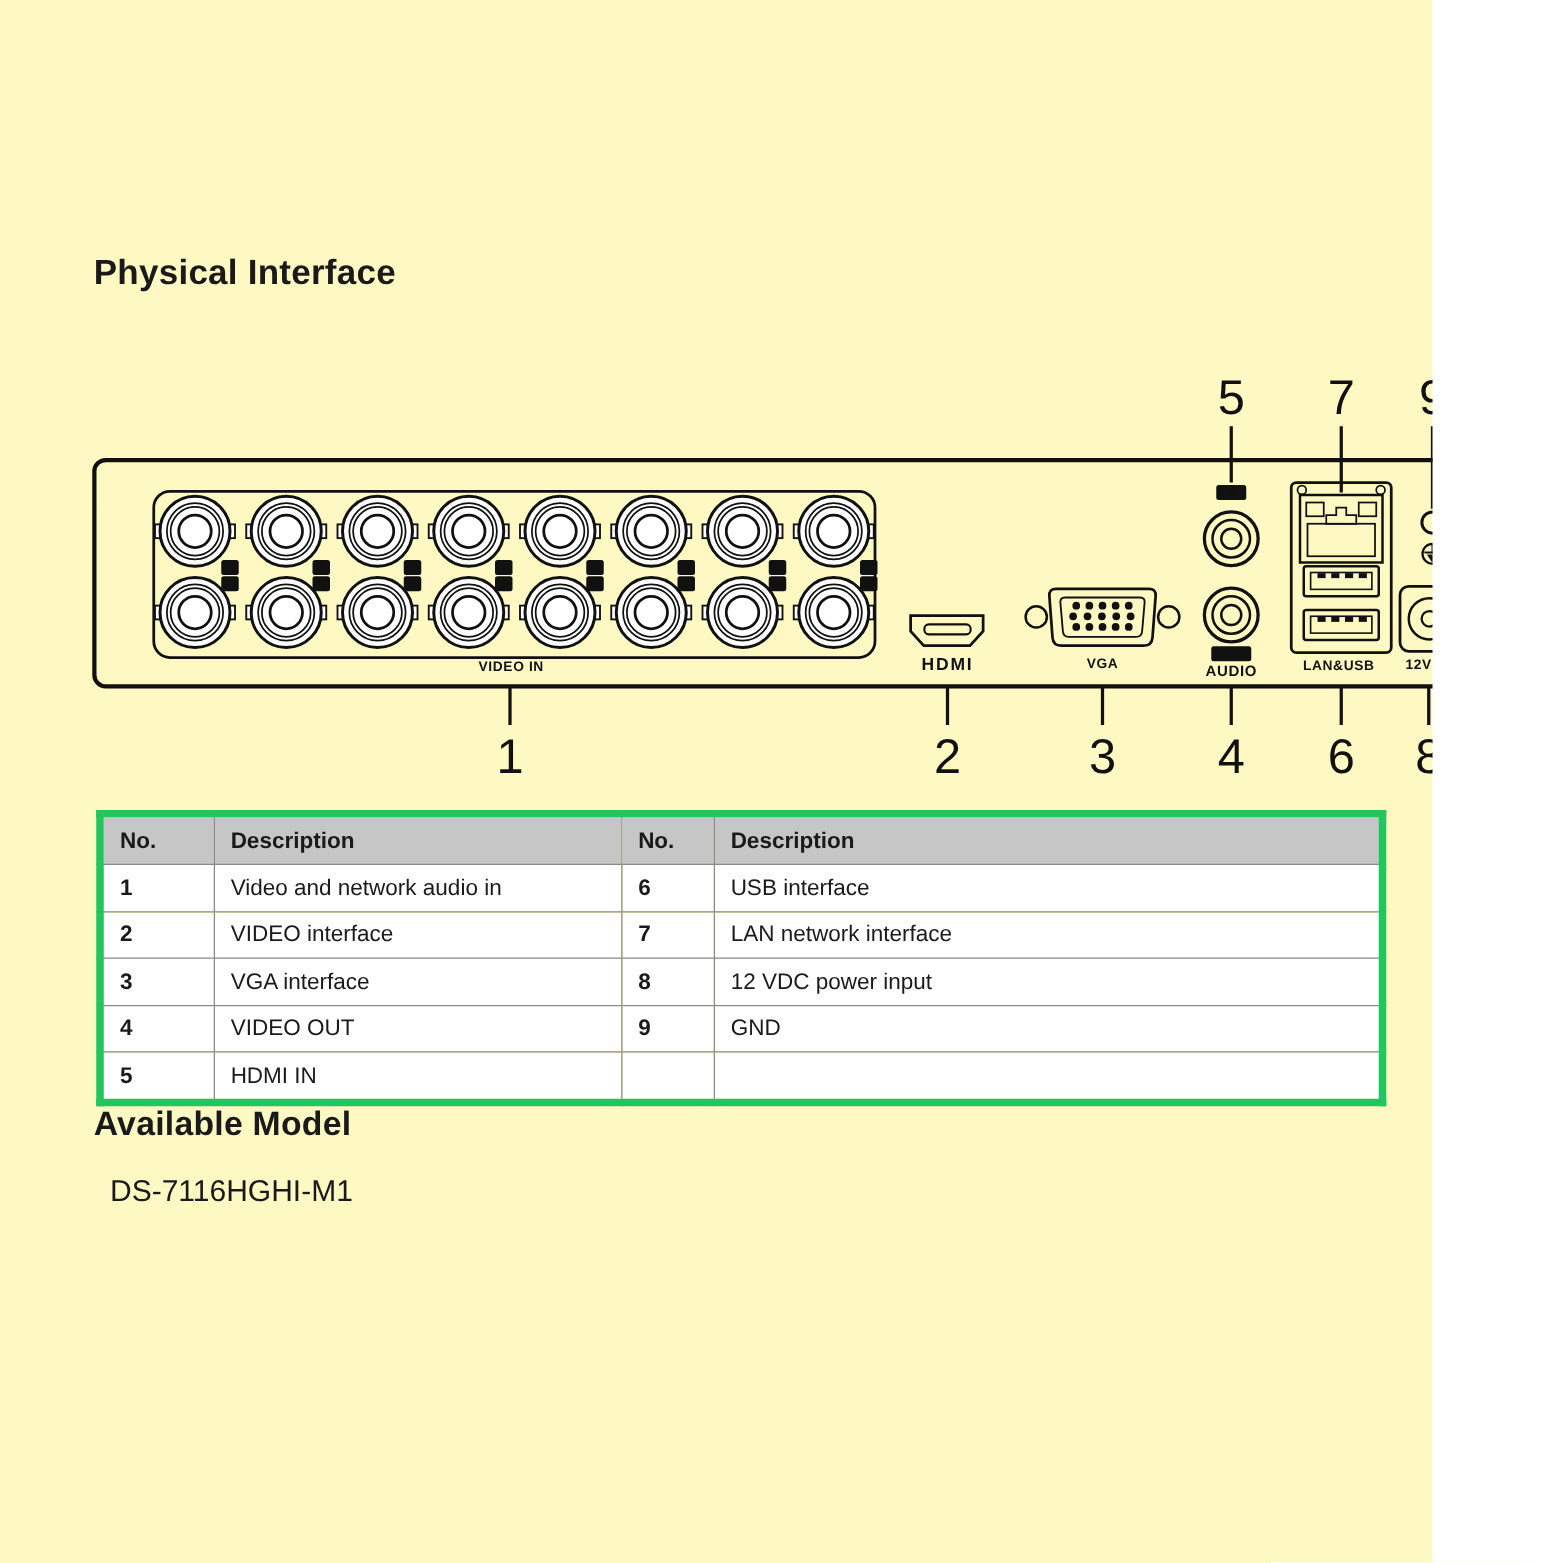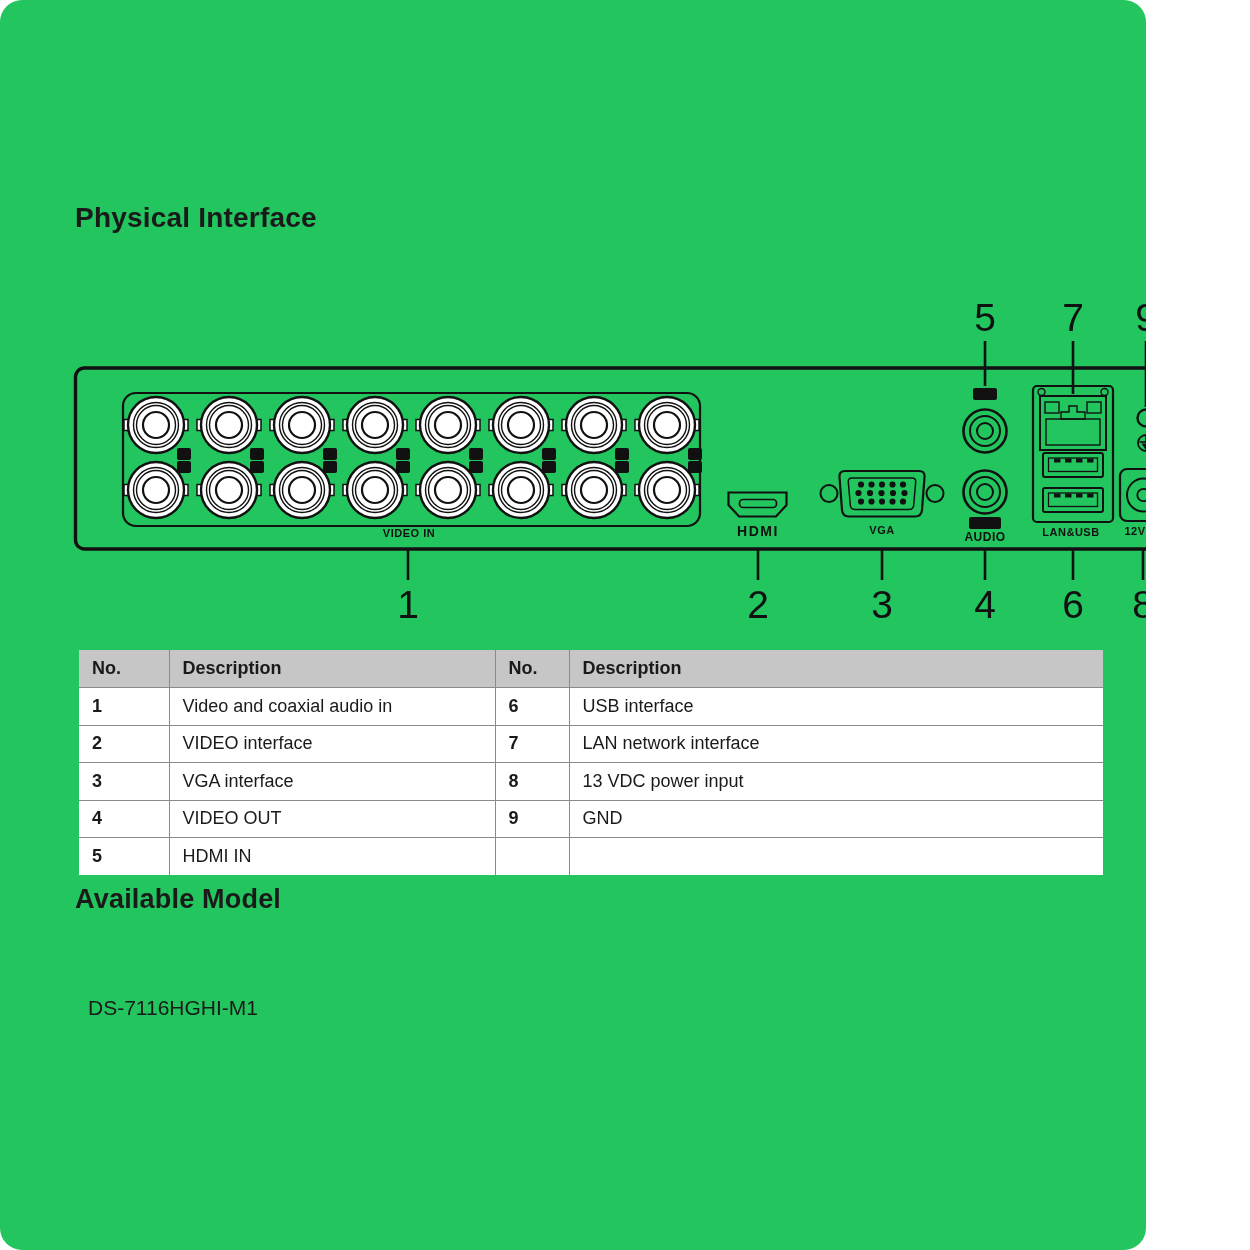--- a/index.html
+++ b/index.html
@@ -1,32 +1,32 @@
 <!DOCTYPE html>
 <html><head>
 <meta charset="utf-8">
 <style>
   html,body{margin:0;padding:0;background:#fff;}
-  .page{position:relative;width:1146px;height:1250px;background:#22c55e;overflow:hidden;
-        font-family:"Liberation Sans",sans-serif;color:#1a1a1a;border-radius:22px;}
+  .page{position:relative;width:1146px;height:1250px;background:#fef9c3;overflow:hidden;
+        font-family:"Liberation Sans",sans-serif;color:#1a1a1a;}
   .h-title{position:absolute;left:75px;top:202px;margin:0;font-size:28px;font-weight:bold;letter-spacing:.2px;}
   .h-model{position:absolute;left:75px;top:884px;margin:0;font-size:27px;font-weight:bold;letter-spacing:.2px;}
-  .model-no{position:absolute;left:88px;top:996px;font-size:21px;}
+  .model-no{position:absolute;left:88px;top:940px;font-size:24px;}
   
   #diagram{position:absolute;left:0;top:290px;}
   #diagram .st{fill:none;stroke:#111;}
   #diagram text{fill:#111;font-family:"Liberation Sans",sans-serif;}
   .callout{font-size:39px;text-anchor:middle;}
   .plabel{font-size:11px;font-weight:bold;text-anchor:middle;letter-spacing:.5px;}
   .hdmilabel{font-size:14px;font-weight:bold;text-anchor:middle;letter-spacing:1.5px;}
   .audiolabel{font-size:12px;font-weight:bold;text-anchor:middle;letter-spacing:.5px;}
   .badge-txt{font-size:9px;font-weight:bold;text-anchor:middle;fill:#fff;}
   
   #port-table{position:absolute;left:77px;top:648px;width:1026px;border-collapse:collapse;
-              table-layout:fixed;border:2px solid #22c55e;}
+              table-layout:fixed;border:6px solid #22c55e;}
   #port-table th,#port-table td{border:1px solid #8a8a8a;font-size:18px;text-align:left;
               vertical-align:middle;padding:0 4px 0 13px;overflow:hidden;white-space:nowrap;}
   #port-table th{background:#c6c6c6;height:37px;font-weight:bold;}
   #port-table td{height:36.5px;background:#fff;}
   #port-table td.num{font-weight:bold;}
 </style>
 </head>
 <body>
 
 <div class="page">
@@ -236,35 +236,35 @@
         <tr>
           <th>No.</th>
           <th>Description</th>
           <th>No.</th>
           <th>Description</th>
         </tr>
       </thead>
     <tbody id="pt-body">
         <tr>
           <td class="num">1</td>
-          <td class="desc">Video and coaxial audio in</td>
+          <td class="desc">Video and network audio in</td>
           <td class="num">6</td>
           <td class="desc">USB interface</td>
         </tr>
         <tr>
           <td class="num">2</td>
           <td class="desc">VIDEO interface</td>
           <td class="num">7</td>
           <td class="desc">LAN network interface</td>
         </tr>
         <tr>
           <td class="num">3</td>
           <td class="desc">VGA interface</td>
           <td class="num">8</td>
-          <td class="desc">13 VDC power input</td>
+          <td class="desc">12 VDC power input</td>
         </tr>
         <tr>
           <td class="num">4</td>
           <td class="desc">VIDEO OUT</td>
           <td class="num">9</td>
           <td class="desc">GND</td>
         </tr>
         <tr>
           <td class="num">5</td>
           <td class="desc">HDMI IN</td>

